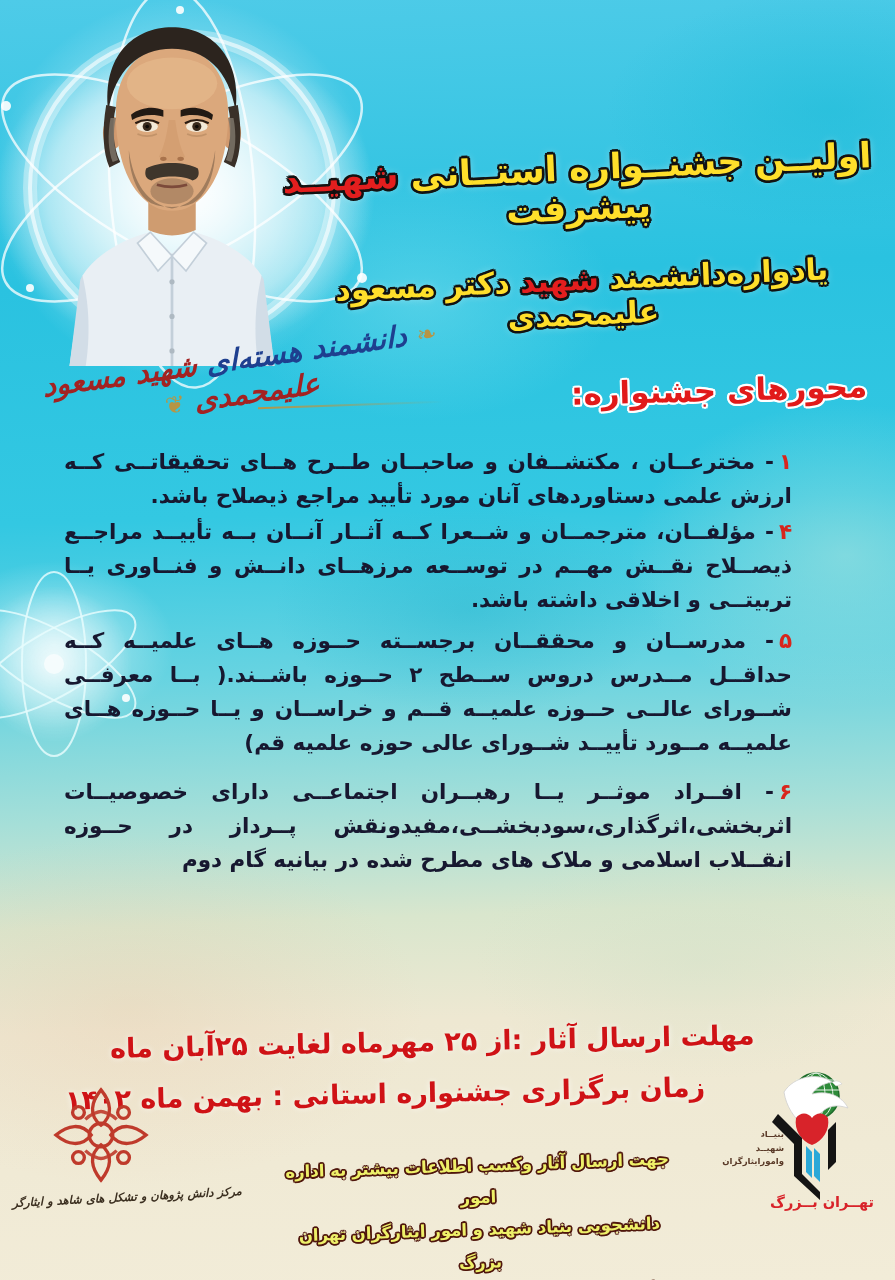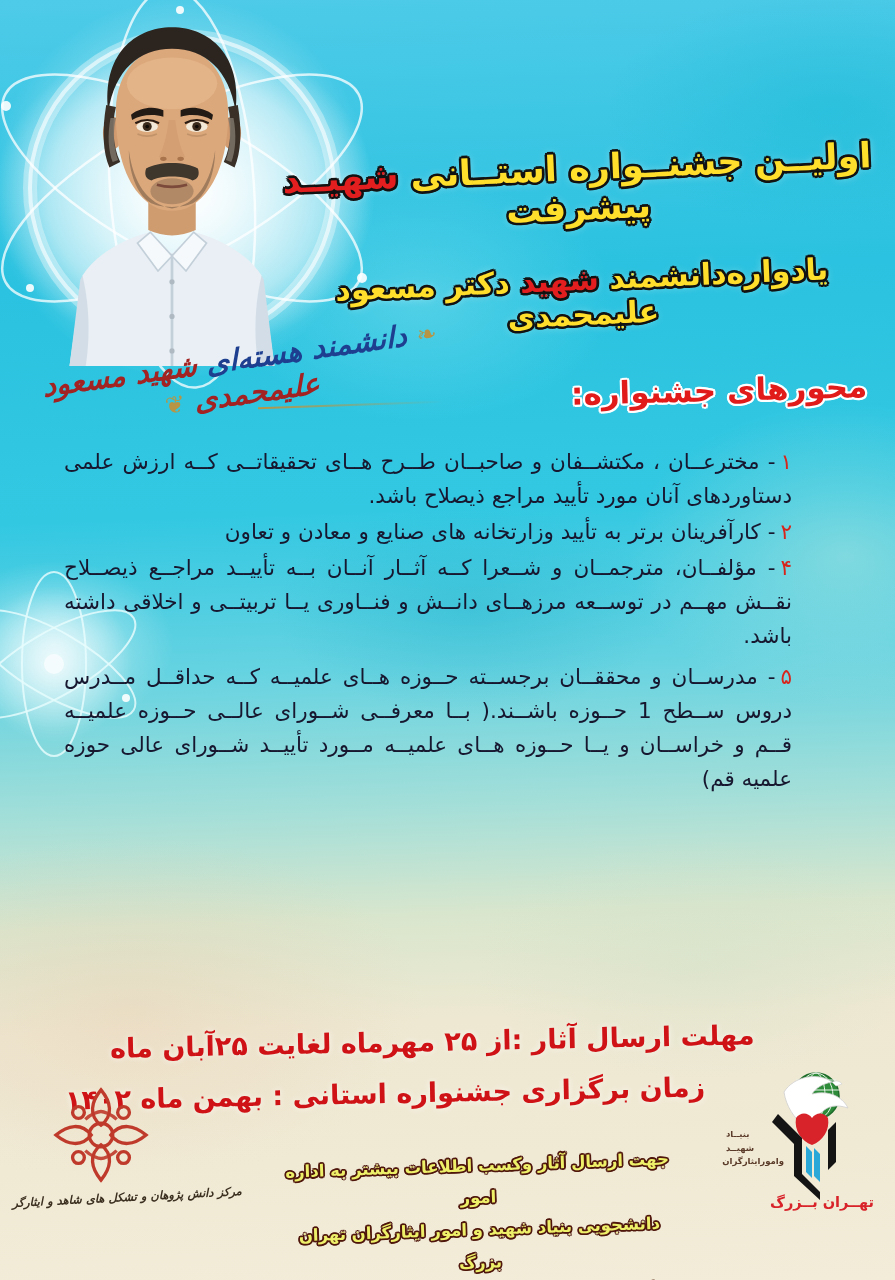--- a/index.html
+++ b/index.html
@@ -40,21 +40,21 @@
   .calli .orn{color:#b79544;font-size:24px;vertical-align:middle;font-style:normal;}
   .flourish-line{position:absolute;left:258px;top:404px;width:185px;height:2px;
     background:linear-gradient(to right,#b79544,rgba(183,149,68,0));transform:rotate(-2deg);}
   
   .themes-heading{position:absolute;top:372px;right:28px;font-size:31px;font-weight:bold;color:#e11a1a;
     transform:rotate(-1.5deg);
     text-shadow:2.2px 0 0 #fff,-2.2px 0 0 #fff,0 2.2px 0 #fff,0 -2.2px 0 #fff,
       1.6px 1.6px 0 #fff,-1.6px 1.6px 0 #fff,1.6px -1.6px 0 #fff,-1.6px -1.6px 0 #fff;}
   
   .themes-list{position:absolute;top:445px;right:103px;width:728px;direction:rtl;}
-  .theme-item{font-size:21.5px;line-height:34px;font-weight:normal;color:#171830;
+  .theme-item{font-size:21.5px;line-height:34px;font-weight:bold;color:#171830;
     text-align:justify;margin-bottom:2px;}
   .theme-item .it-num{color:#d8251c;margin-left:5px;}
   .theme-item.gap1{margin-top:7px;}
   .theme-item.gap2{margin-top:15px;}
   
   .deadline{position:absolute;color:#cf1216;font-weight:bold;font-size:27px;transform:rotate(-1.2deg);
     direction:rtl;white-space:nowrap;text-shadow:0 0 6px rgba(255,255,255,.7);}
   .deadline.d1{top:1026px;right:140px;}
   .deadline.d2{top:1078px;right:190px;}
   
@@ -62,21 +62,21 @@
     direction:rtl;font-size:16.5px;font-weight:bold;line-height:1.95;color:#eef069;
     text-shadow:1.8px 0 0 #4f160c,-1.8px 0 0 #4f160c,0 1.8px 0 #4f160c,0 -1.8px 0 #4f160c,
       1.3px 1.3px 0 #4f160c,-1.3px 1.3px 0 #4f160c,1.3px -1.3px 0 #4f160c,-1.3px -1.3px 0 #4f160c;}
   
   .emblem{position:absolute;left:52px;top:1086px;width:98px;height:98px;}
   .emblem-caption{position:absolute;left:8px;top:1190px;width:238px;text-align:center;
     direction:rtl;font-size:11.5px;font-weight:bold;font-style:italic;color:#3b2f20;transform:rotate(-3deg);}
   
   .bonyad{position:absolute;left:726px;top:1066px;width:158px;height:200px;}
   .bonyad-svg{position:absolute;left:18px;top:0;width:126px;height:140px;}
-  .bonyad-lines{position:absolute;left:0;top:62px;width:58px;text-align:left;direction:rtl;
+  .bonyad-lines{position:absolute;left:0;top:62px;width:58px;text-align:right;direction:rtl;
     font-size:8.5px;font-weight:bold;color:#5a3a28;line-height:1.6;}
   .bonyad-city{position:absolute;left:8px;top:128px;width:140px;direction:rtl;
     font-size:14.5px;font-weight:bold;color:#d8232a;}
 </style>
 </head>
 <body>
 
 <div class="poster">
 
   <svg class="atom-wrap" viewBox="0 0 430 420">
@@ -188,27 +188,27 @@
   </div>
   <div class="flourish-line"></div>
 
   <div class="themes-heading">محورهای جشنواره:</div>
 
   <div class="themes-list">
     <div class="theme-item">
       <span class="it-num">۱</span><span>- مخترعــان ، مکتشــفان و صاحبــان طــرح هــای تحقیقاتــی کــه ارزش علمی دستاوردهای آنان مورد تأیید مراجع ذیصلاح باشد.</span>
     </div>
     <div class="theme-item">
-      <span class="it-num">۲</span><span>- کارآفرینان برتر به تأیید وزارتخانه های صنایع و معادن و تعاون</span>
-    </div>
-    <div class="theme-item">
       <span class="it-num">۴</span><span>- مؤلفــان، مترجمــان و شــعرا کــه آثــار آنــان بــه تأییــد مراجــع ذیصــلاح نقــش مهــم در توســعه مرزهــای دانــش و فنــاوری یــا تربیتــی و اخلاقی داشته باشد.</span>
     </div>
     <div class="theme-item gap1">
-      <span class="it-num">۵</span><span>- مدرســان و محققــان برجســته حــوزه هــای علمیــه کــه حداقــل مــدرس دروس ســطح 1 حــوزه باشــند.( بــا معرفــی شــورای عالــی حــوزه علمیــه قــم و خراســان و یــا حــوزه هــای علمیــه مــورد تأییــد شــورای عالی حوزه علمیه قم)</span>
+      <span class="it-num">۵</span><span>- مدرســان و محققــان برجســته حــوزه هــای علمیــه کــه حداقــل مــدرس دروس ســطح ۲ حــوزه باشــند.( بــا معرفــی شــورای عالــی حــوزه علمیــه قــم و خراســان و یــا حــوزه هــای علمیــه مــورد تأییــد شــورای عالی حوزه علمیه قم)</span>
+    </div>
+    <div class="theme-item gap2">
+      <span class="it-num">۶</span><span>- افــراد موثــر یــا رهبــران اجتماعــی دارای خصوصیــات اثربخشی،اثرگذاری،سودبخشــی،مفیدونقش پــرداز در حــوزه انقــلاب اسلامی و ملاک های مطرح شده در بیانیه گام دوم</span>
     </div>
   </div>
 
   <div class="deadline d1">مهلت ارسال آثار :از ۲۵ مهرماه لغایت ۲۵آبان ماه</div>
   <div class="deadline d2">زمان برگزاری جشنواره استانی : بهمن ماه ۱۴۰۲</div>
 
   <svg class="emblem" viewBox="0 0 100 100">
     <g fill="none" stroke="#bf3a2b" stroke-width="3.4">
       <circle cx="50" cy="50" r="12"></circle>
       <path d="M50 4 C60 16 63 30 50 40 C37 30 40 16 50 4 Z"></path>

